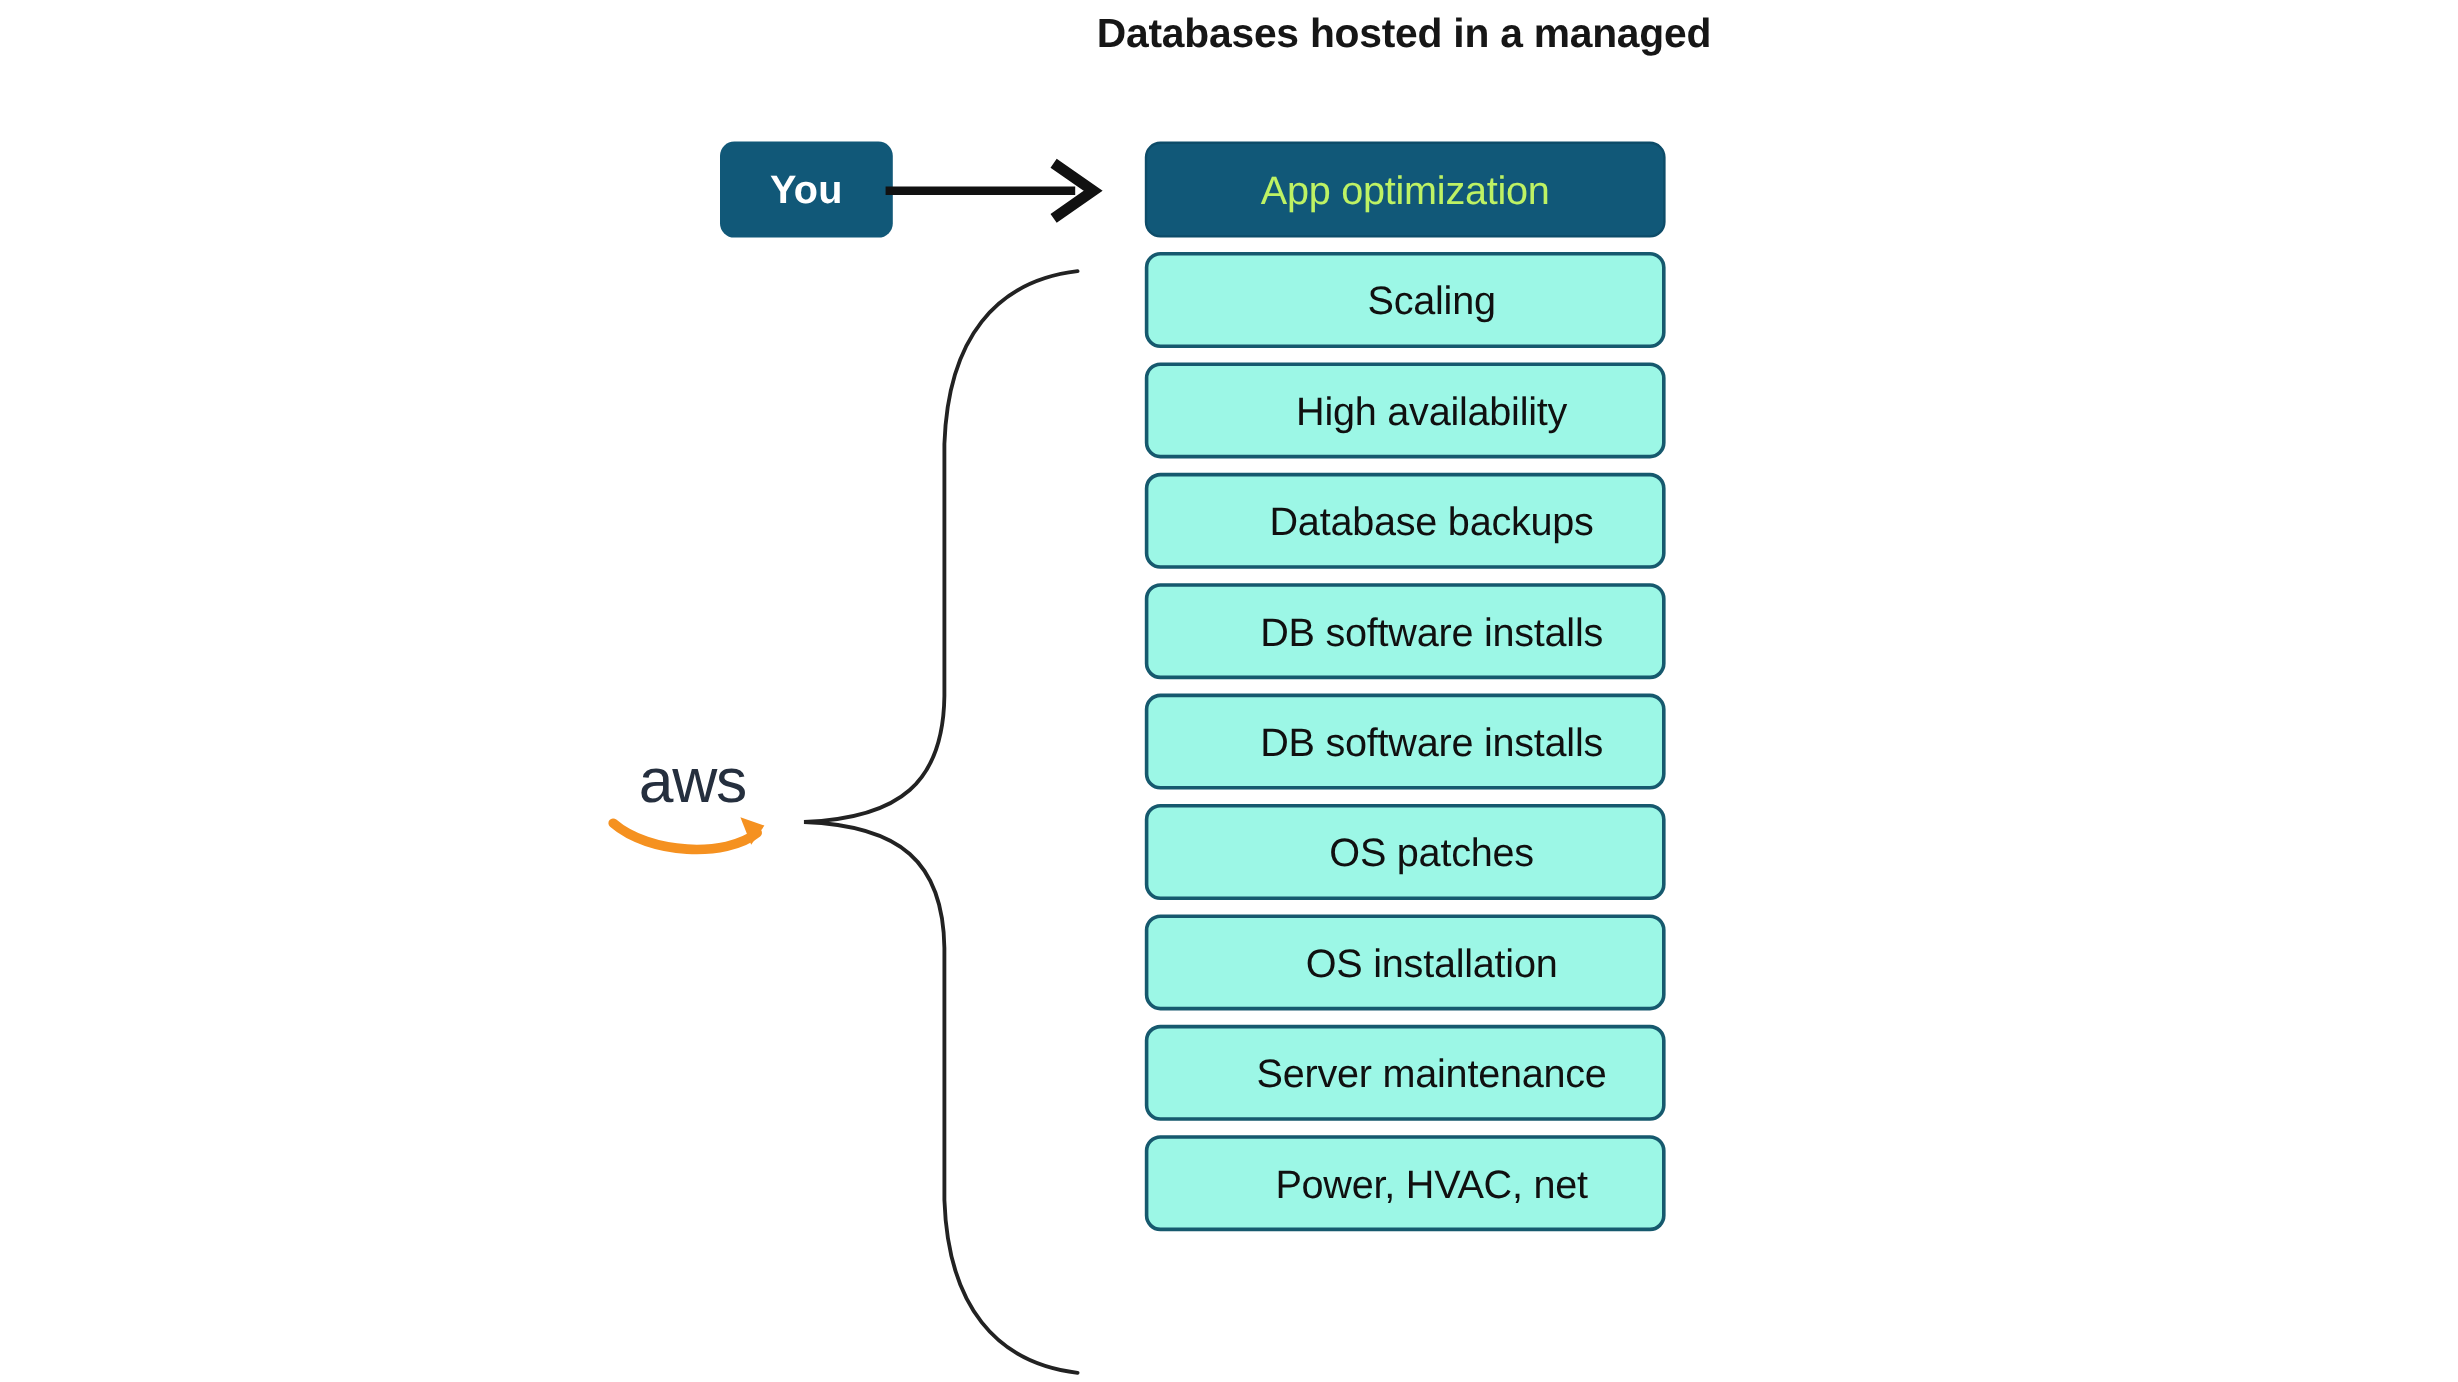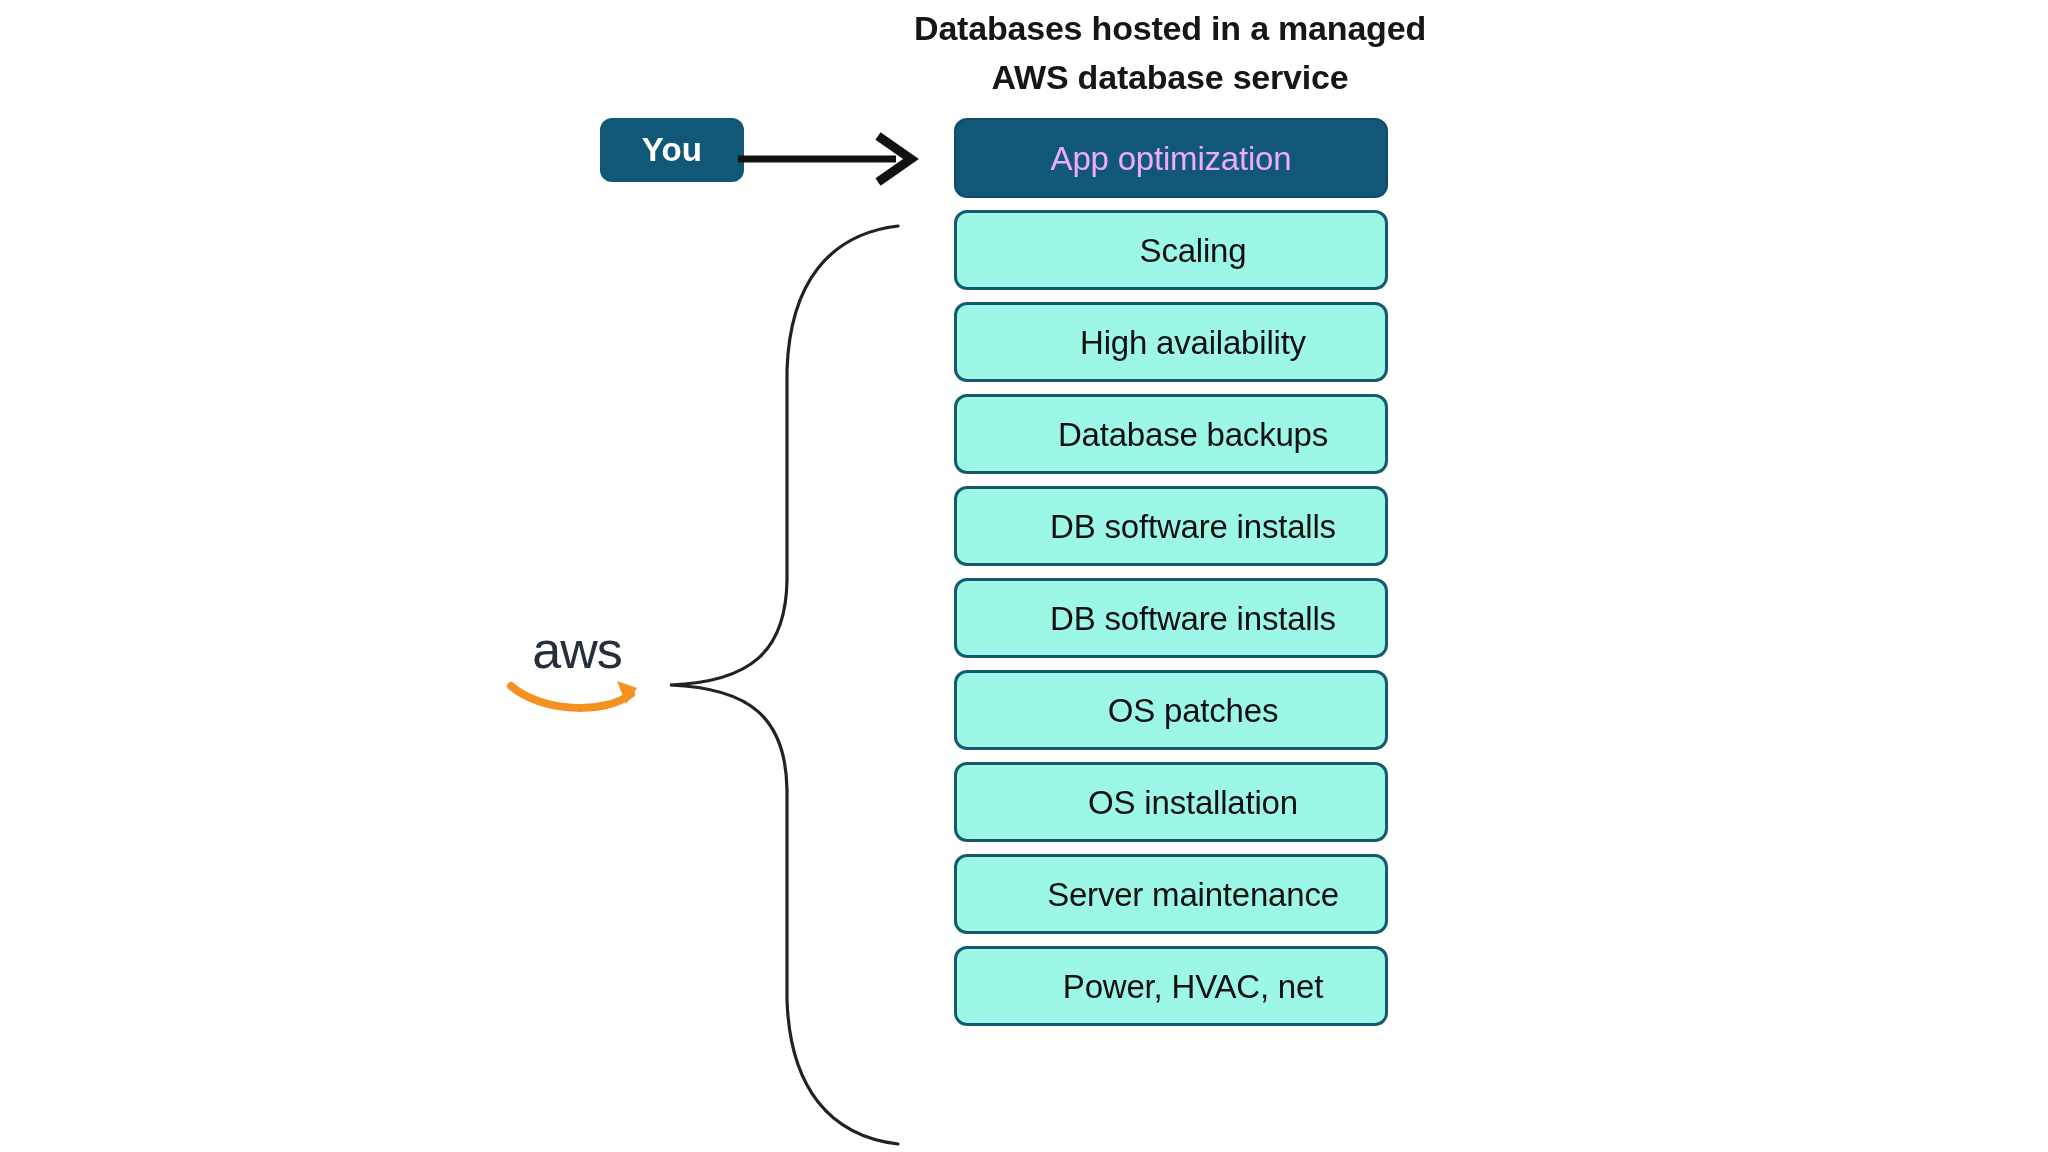--- a/index.html
+++ b/index.html
@@ -30,21 +30,21 @@
     letter-spacing: -0.2px;
   }
   .title-line { display: block; }
 
   
   .you-box {
     position: absolute;
     left: 600px;
     top: 118px;
     width: 144px;
-    height: 64px;
+    height: 80px;
     background: #115878;
     border-radius: 12px;
     display: flex;
     align-items: center;
     justify-content: center;
     color: #ffffff;
     font-weight: 700;
     font-size: 33px;
     letter-spacing: 0.2px;
     box-sizing: border-box;
@@ -93,35 +93,34 @@
     align-items: center;
     justify-content: center;
     margin-bottom: 12px;
     font-size: 33px;
     line-height: 1;
     letter-spacing: -0.2px;
   }
   .stack-row.dark {
     background: #115878;
     border: 2px solid #0d4c69;
-    color: #f0abfc;
+    color: #bef264;
   }
   .stack-row.cyan {
     background: #9cf7e6;
     border: 3px solid #16596e;
     color: #101010;
     padding-left: 44px;
   }
 </style>
 </head>
 <body>
 
 <div class="title">
   <span class="title-line">Databases hosted in a managed</span>
-  <span class="title-line">AWS database service</span>
 </div>
 
 <div class="you-box">
   <span>You</span>
 </div>
 
 <div class="arrow-wrap">
   <svg width="190" height="62" viewBox="0 0 190 62" xmlns="http://www.w3.org/2000/svg">
     <line x1="2" y1="31" x2="160" y2="31" stroke="#111111" stroke-width="7"></line>
     <polyline points="142,8 175,31 142,54" fill="none" stroke="#111111" stroke-width="9" stroke-linecap="butt" stroke-linejoin="miter"></polyline>

